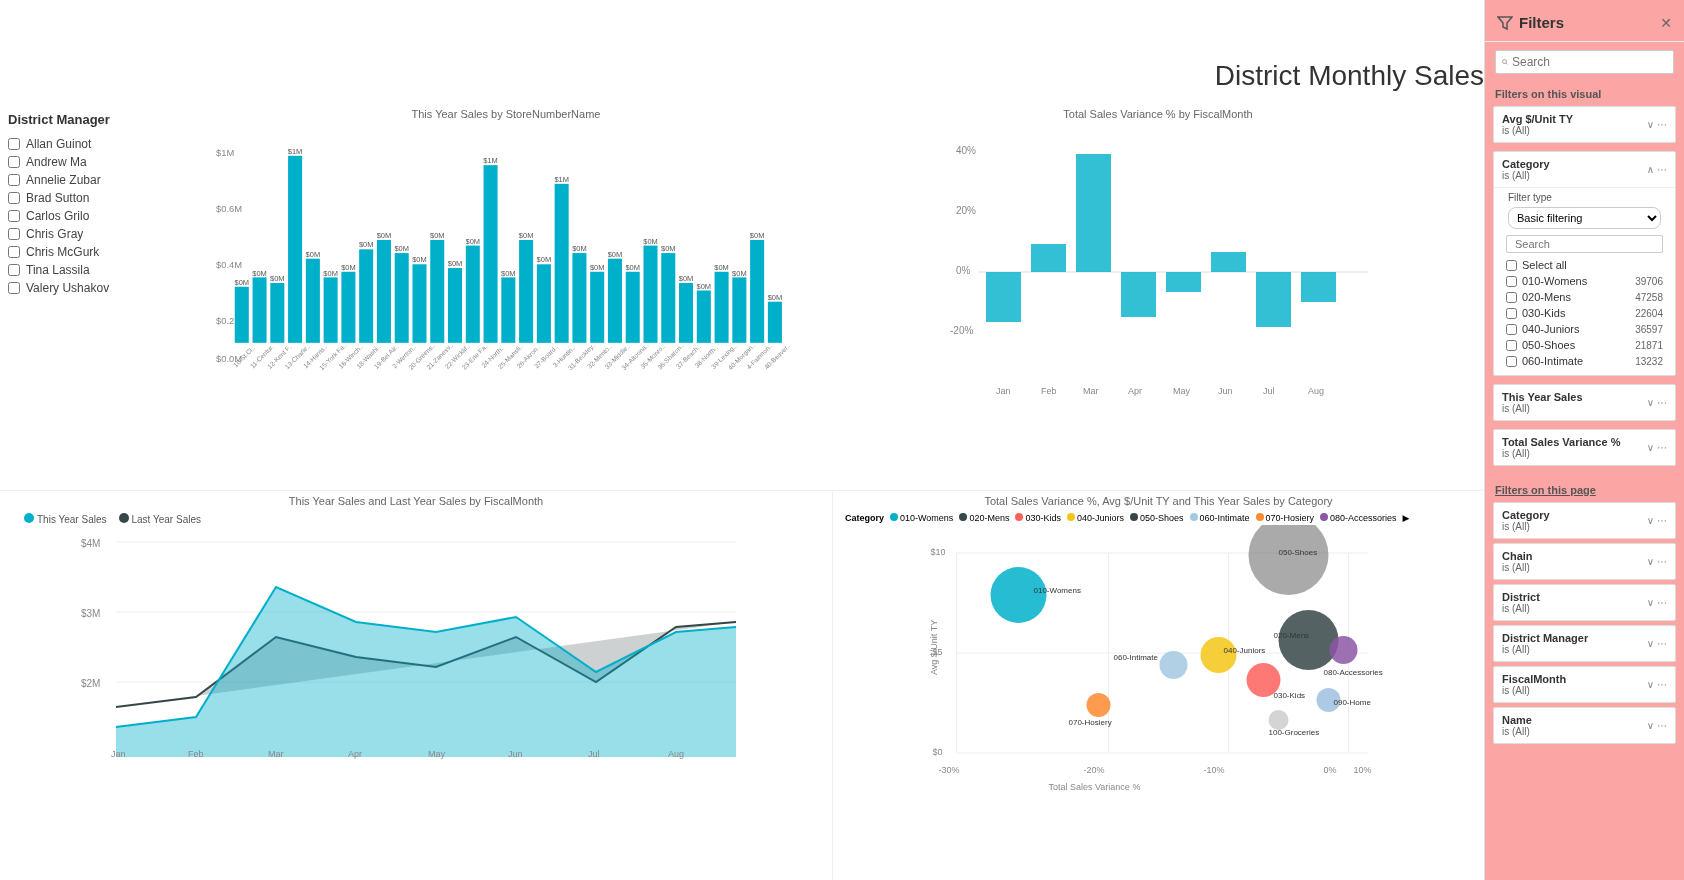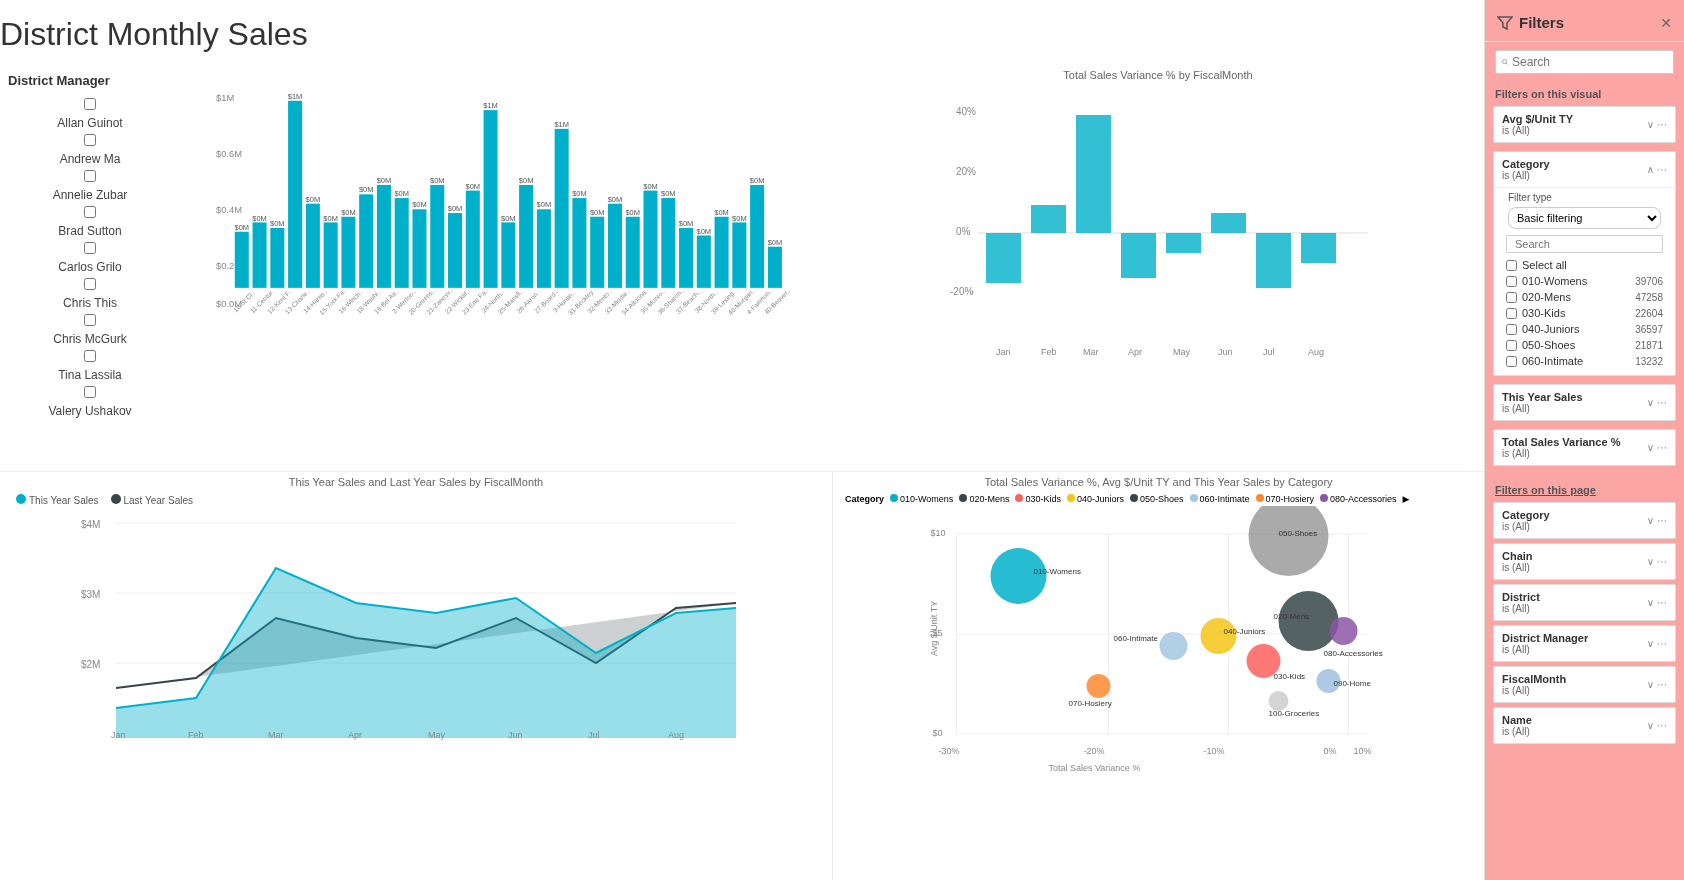--- a/index.html
+++ b/index.html
@@ -1,40 +1,40 @@
 <!DOCTYPE html>
 <html><head>
   <meta charset="utf-8">
   <style>
     * { box-sizing: border-box; margin: 0; padding: 0; }
     body { font-family: 'Segoe UI', Arial, sans-serif; background: #f3f3f3; display: flex; height: 880px; overflow: hidden; }
     
     
     .main-content { flex: 1; background: #fff; display: flex; flex-direction: column; overflow: hidden; }
     
-    .page-title { text-align: left; font-size: 32px; font-weight: 300; color: #333; padding: 16px 0 8px; }
+    .page-title { text-align: right; font-size: 28px; font-weight: 300; color: #333; padding: 16px 0 8px; margin-top: 44px; }
     
     .charts-area { flex: 1; display: grid; grid-template-columns: 180px 1fr 1fr; grid-template-rows: 1fr 1fr; gap: 0; overflow: hidden; }
     
     
     .district-manager-panel { grid-row: 1 / 2; grid-column: 1 / 2; padding: 12px 8px; font-size: 12px; }
     .dm-title { font-weight: 700; font-size: 13px; color: #333; margin-bottom: 8px; }
-    .dm-item { display: flex; align-items: center; gap: 6px; padding: 2px 0; color: #444; font-size: 12px; flex-direction: column; }
+    .dm-item { display: flex; align-items: center; gap: 6px; padding: 2px 0; color: #444; font-size: 12px; }
     .dm-item input[type=checkbox] { width: 12px; height: 12px; }
 
     
     .bar-chart-top { grid-row: 1 / 2; grid-column: 2 / 3; padding: 8px 8px 4px; position: relative; }
     .chart-title { font-size: 11px; color: #666; margin-bottom: 4px; text-align: center; }
     .bar-chart-svg { width: 100%; height: 260px; }
     
     
     .line-chart-top { grid-row: 1 / 2; grid-column: 3 / 4; padding: 8px 8px 4px; position: relative; }
     
     
-    .line-chart-bottom { grid-row: 2 / 3; grid-column: 1 / 3; padding: 4px 8px 8px; border-top: 1px solid #eee; }
+    .line-chart-bottom { grid-row: 2 / 3; grid-column: 1 / 3; padding: 4px 16px 8px; border-top: 1px solid #eee; }
     
     
     .scatter-chart { grid-row: 2 / 3; grid-column: 3 / 4; padding: 4px 8px 8px; border-top: 1px solid #eee; border-left: 1px solid #eee; }
 
     
     .filters-panel { width: 200px; background: #fca5a5; border-left: 1px solid #ddd; display: flex; flex-direction: column; font-size: 12px; overflow-y: auto; }
     .filters-header { display: flex; align-items: center; justify-content: space-between; padding: 14px 12px 10px; border-bottom: 1px solid #eee; }
     .filters-title { font-size: 15px; font-weight: 600; color: #333; display: flex; align-items: center; gap: 6px; }
     .filters-close { cursor: pointer; color: #666; font-size: 14px; }
     
@@ -91,38 +91,39 @@
           <div class="dm-item">
             <input type="checkbox" style="">
             <span>Brad Sutton</span>
           </div>
           <div class="dm-item">
             <input type="checkbox" style="">
             <span>Carlos Grilo</span>
           </div>
           <div class="dm-item">
             <input type="checkbox" style="">
-            <span>Chris This</span>
+            <span>Chris Gray</span>
           </div>
           <div class="dm-item">
             <input type="checkbox" style="">
             <span>Chris McGurk</span>
           </div>
           <div class="dm-item">
             <input type="checkbox" style="">
             <span>Tina Lassila</span>
           </div>
           <div class="dm-item">
             <input type="checkbox" style="">
             <span>Valery Ushakov</span>
           </div>
         </div>
     </div>
 
     <div class="bar-chart-top">
+      <div class="chart-title">This Year Sales by StoreNumberName</div>
       <svg class="bar-chart-svg" viewBox="0 0 680 270">
 
         <text x="30" y="30" font-size="10" fill="#888">$1M</text>
         <text x="30" y="90" font-size="10" fill="#888">$0.6M</text>
         <text x="30" y="150" fill="#888" font-size="10">$0.4M</text>
         <text x="30" y="210" fill="#888" font-size="10">$0.2M</text>
         <text x="30" y="250" fill="#888" font-size="10">$0.0M</text>
 
         <g id="bar-group">
             <rect x="50" y="170" width="15" height="60" fill="#00b0ca"></rect>

